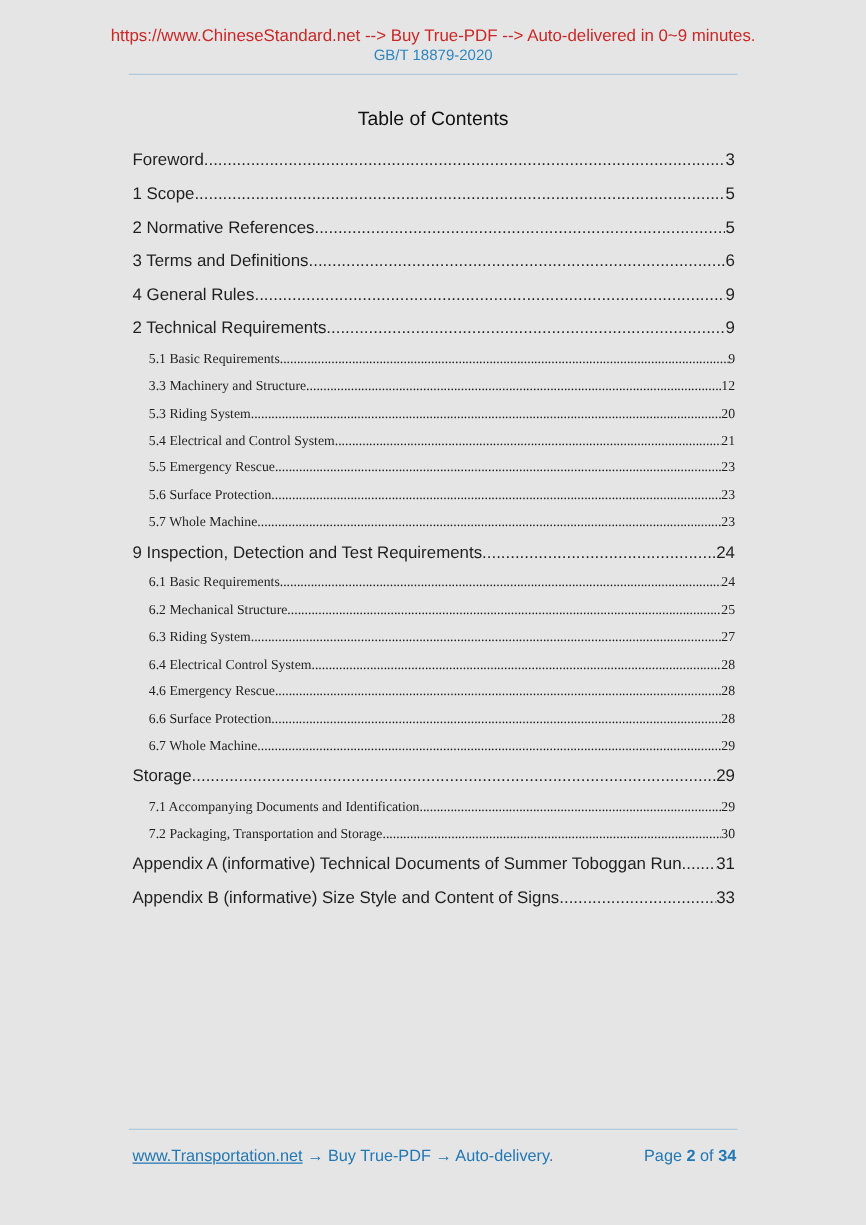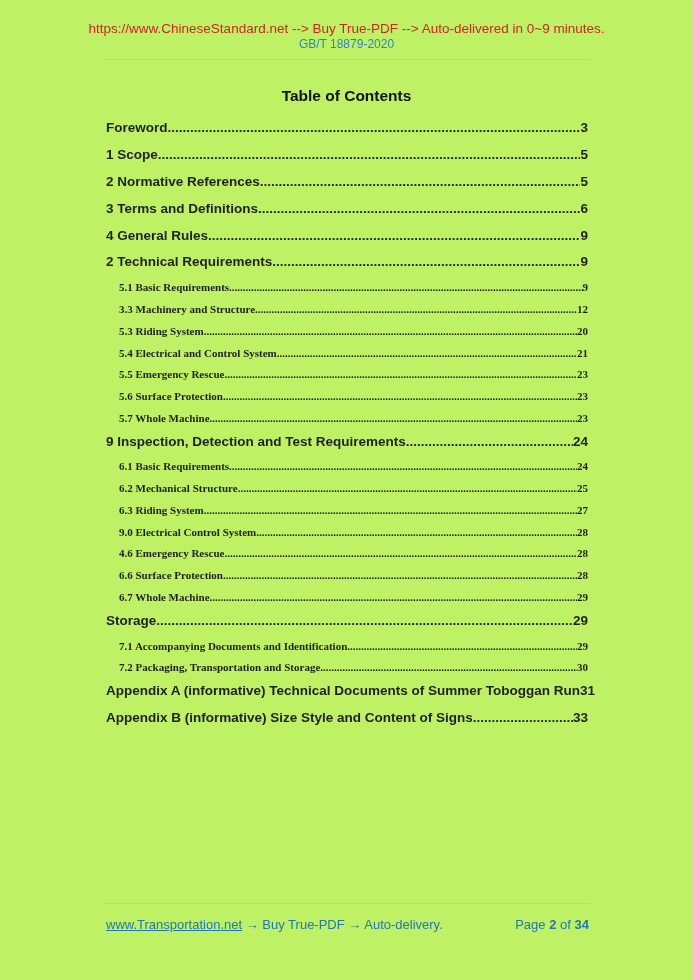--- a/index.html
+++ b/index.html
@@ -1,19 +1,19 @@
 <!DOCTYPE html>
 <html><head>
 <meta charset="utf-8">
 <style>
   html,body{margin:0;padding:0;background:#ffffff;}
   .page{
     position:relative;
     width:693px;height:980px;
-    background:#bef264;
+    background:#e5e5e5;
     font-family:"Liberation Sans",sans-serif;
     color:#1f1f1f;
     overflow:hidden;
   }
   .top-notice{
     position:absolute;top:21px;left:0;right:0;
     text-align:center;
     color:#cc2626;
     font-size:13.5px;
     white-space:nowrap;
@@ -28,31 +28,30 @@
     position:absolute;left:103px;right:103px;height:1px;
     background:#b0cbdd;
   }
   .hairline.top{top:59px;}
   .hairline.bottom{top:903px;}
   .doc-title{
     position:absolute;top:87px;left:0;right:0;
     margin:0;
     text-align:center;
     font-size:15.5px;
-    font-weight:bold;
+    font-weight:normal;
     color:#111111;
   }
   .toc{
     position:absolute;top:120px;left:106px;width:482px;
   }
   .toc-row{
     display:flex;
     align-items:baseline;
     line-height:1.25;
-    font-weight:bold;
   }
   .toc-row.main{
     font-size:13.5px;
     margin-bottom:10px;
   }
   .toc-row.sub{
     font-family:"Liberation Serif",serif;
     font-size:11px;
     margin-bottom:8px;
     padding-left:13px;
@@ -185,21 +184,21 @@
         <span class="toc-label">6.2 Mechanical Structure </span>
         <span class="toc-leader"></span>
         <span class="toc-page">25</span>
       </div>
       <div class="toc-row sub">
         <span class="toc-label">6.3 Riding System</span>
         <span class="toc-leader"></span>
         <span class="toc-page">27</span>
       </div>
       <div class="toc-row sub">
-        <span class="toc-label">9.0 Electrical Control System </span>
+        <span class="toc-label">6.4 Electrical Control System </span>
         <span class="toc-leader"></span>
         <span class="toc-page">28</span>
       </div>
       <div class="toc-row sub">
         <span class="toc-label">4.6 Emergency Rescue </span>
         <span class="toc-leader"></span>
         <span class="toc-page">28</span>
       </div>
       <div class="toc-row sub">
         <span class="toc-label">6.6 Surface Protection </span>

